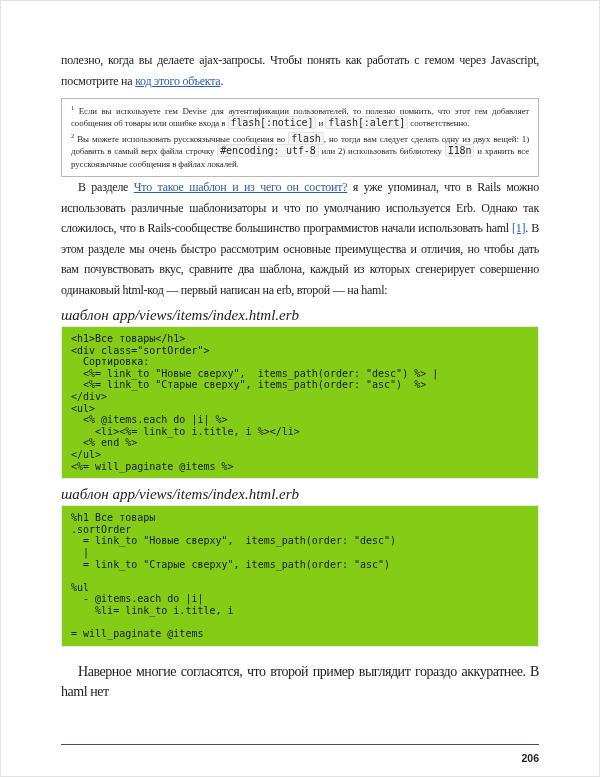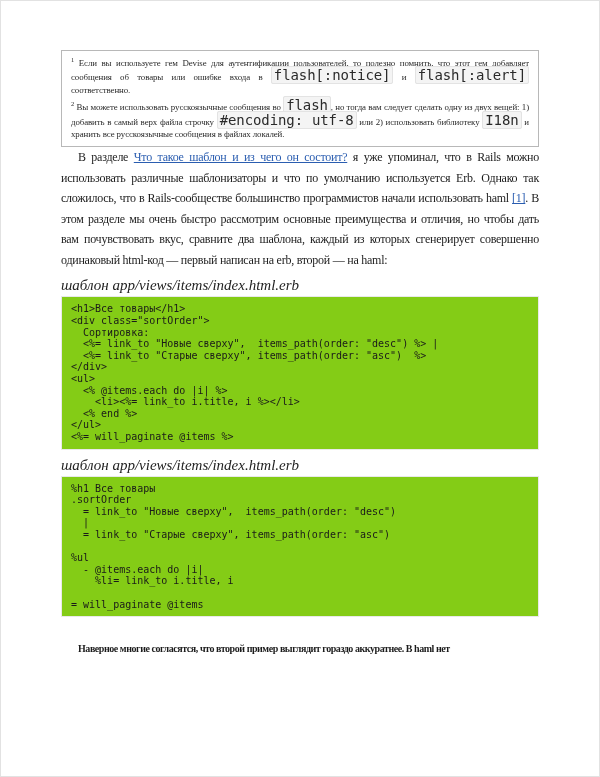--- a/index.html
+++ b/index.html
@@ -33,21 +33,21 @@
     font-size:8.9px;
     line-height:12.4px;
     letter-spacing:-0.1px;
     text-align:justify;
     color:#2a2a2a;
   }
   .footnote + .footnote { margin-top:3px; }
   .footnote sup { font-size:6.5px; line-height:0; }
   .inline-code {
     font-family:"DejaVu Sans Mono", monospace;
-    font-size:14px;
+    font-size:10px;
     background:#f4f4f4;
     border:1px solid #e3e3e3;
     border-radius:2px;
     padding:0 2px;
     white-space:nowrap;
   }
   h1.heading {
     font-size:27px;
     line-height:33px;
     font-weight:700;
@@ -68,44 +68,44 @@
     border:1px solid #e9e9e9;
     padding:6px 9px;
     font-family:"DejaVu Sans Mono", monospace;
     font-size:10px;
     line-height:11.6px;
     color:#1a1a1a;
     white-space:pre;
     overflow:hidden;
   }
   .closing {
-    margin-top:22px;
-    font-size:10px;
+    margin-top:15px;
+    font-size:14px;
     letter-spacing:-0.45px;
-    font-weight:bold;
   }
   .footer {
     position:absolute;
     left:60px; right:60px; bottom:10px;
     border-top:1px solid #4a4a5e;
     text-align:right;
     padding-top:3px;
   }
   .page-number {
     font-family:"Liberation Sans", sans-serif;
     font-weight:bold;
     font-size:10.5px;
     color:#222;
   }
 </style>
 </head>
 <body>
 
 <div class="page">
 
+  <p class="body-text continuation"><span>полезно, когда вы делаете ajax-запросы. Чтобы понять как работать с гемом через Javascript, посмотрите на </span><a class="link">код этого объекта</a><span>.</span></p>
 
   <div class="footnote-box">
     <p class="footnote"><sup>1</sup><span> Если вы используете гем Devise для аутентификации пользователей, то полезно помнить, что этот гем добавляет сообщения об товары или ошибке входа в </span><span class="inline-code">flash[:notice]</span><span> и </span><span class="inline-code">flash[:alert]</span><span> соответственно.</span></p>
     <p class="footnote"><sup>2</sup><span> Вы можете использовать русскоязычные сообщения во </span><span class="inline-code">flash</span><span>, но тогда вам следует сделать одну из двух вещей: 1) добавить в самый верх файла строчку </span><span class="inline-code">#encoding: utf-8</span><span> или 2) использовать библиотеку </span><span class="inline-code">I18n</span><span> и хранить все русскоязычные сообщения в файлах локалей.</span></p>
   </div>
 
 
   <p class="body-text indent"><span>В разделе </span><a class="link">Что такое шаблон и из чего он состоит?</a><span> я уже упоминал, что в Rails можно использовать различные шаблонизаторы и что по умолчанию используется Erb. Однако так сложилось, что в Rails-сообществе большинство программистов начали использовать haml </span><a class="link">[1]</a><span>. В этом разделе мы очень быстро рассмотрим основные преимущества и отличия, но чтобы дать вам почувствовать вкус, сравните два шаблона, каждый из которых сгенерирует совершенно одинаковый html-код — первый написан на erb, второй — на haml:</span></p>
 
   <p class="code-label">шаблон app/views/items/index.html.erb</p>
@@ -130,14 +130,17 @@
   = link_to "Старые сверху", items_path(order: "asc")
 
 %ul
   - @items.each do |i|
     %li= link_to i.title, i
 
 = will_paginate @items</pre>
 
   <p class="body-text indent closing">Наверное многие согласятся, что второй пример выглядит гораздо аккуратнее. В haml нет</p>
 
+  <div class="footer">
+    <span class="page-number">206</span>
+  </div>
 
 </div>
 
 </body></html>

